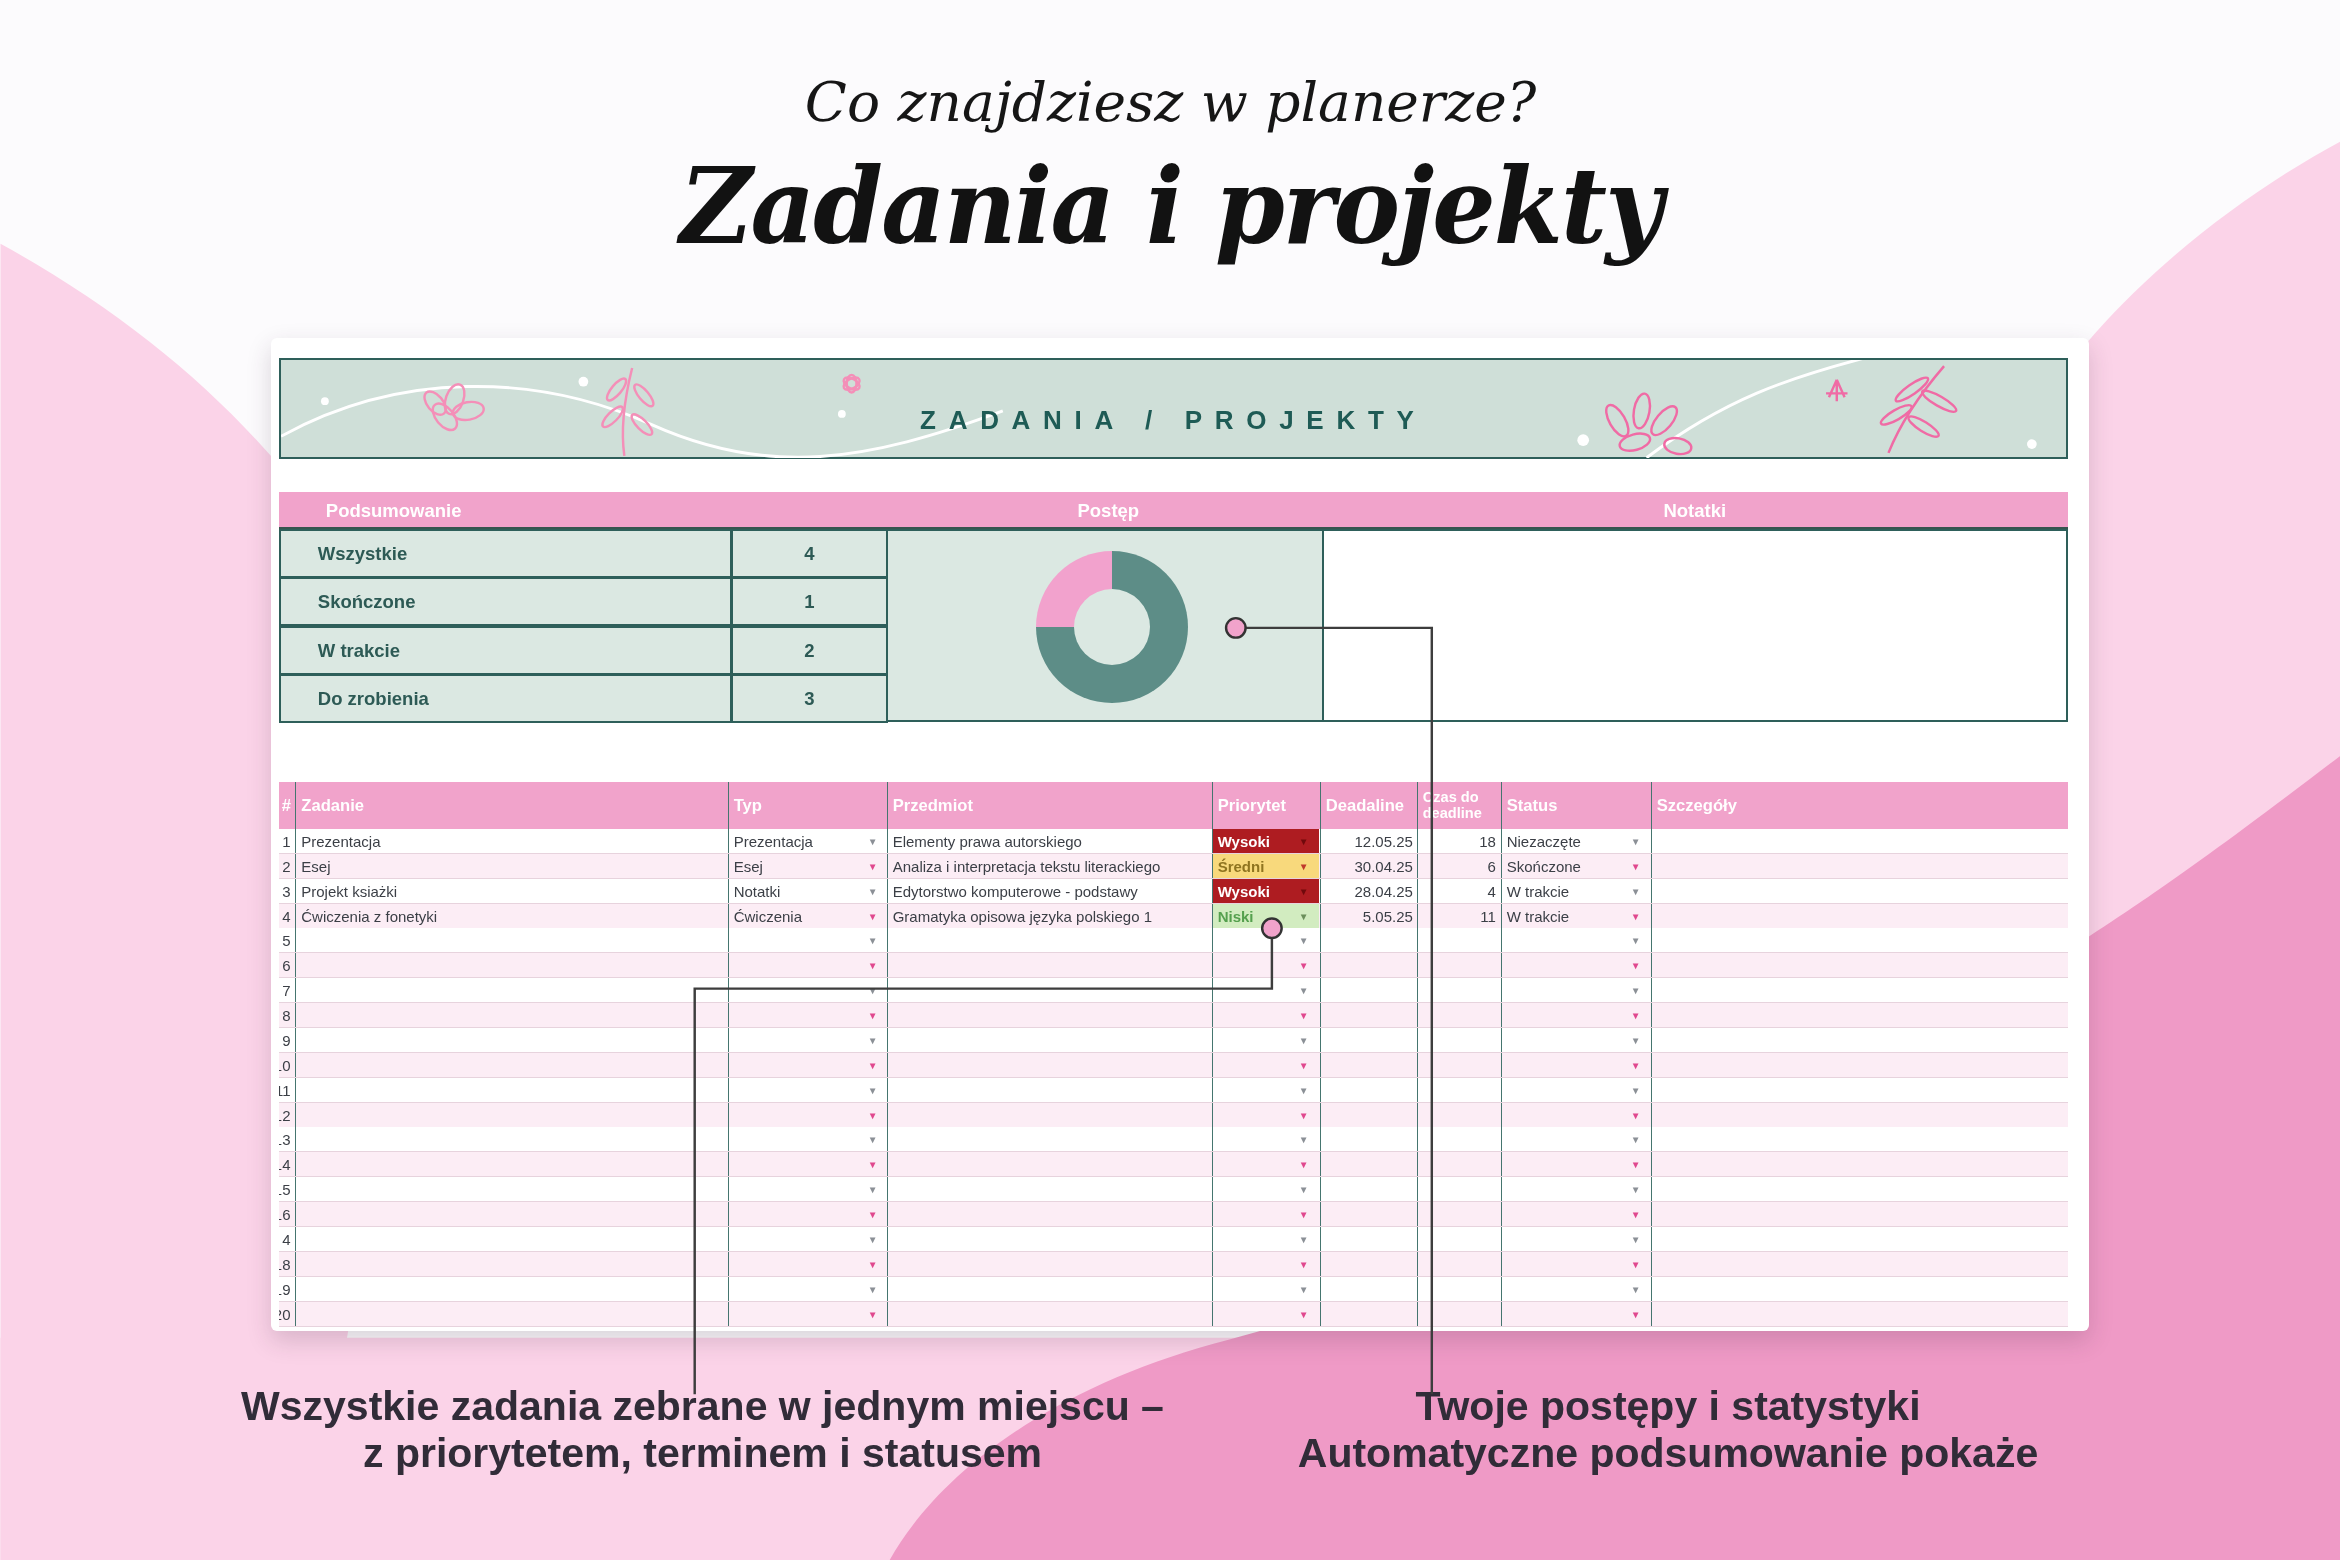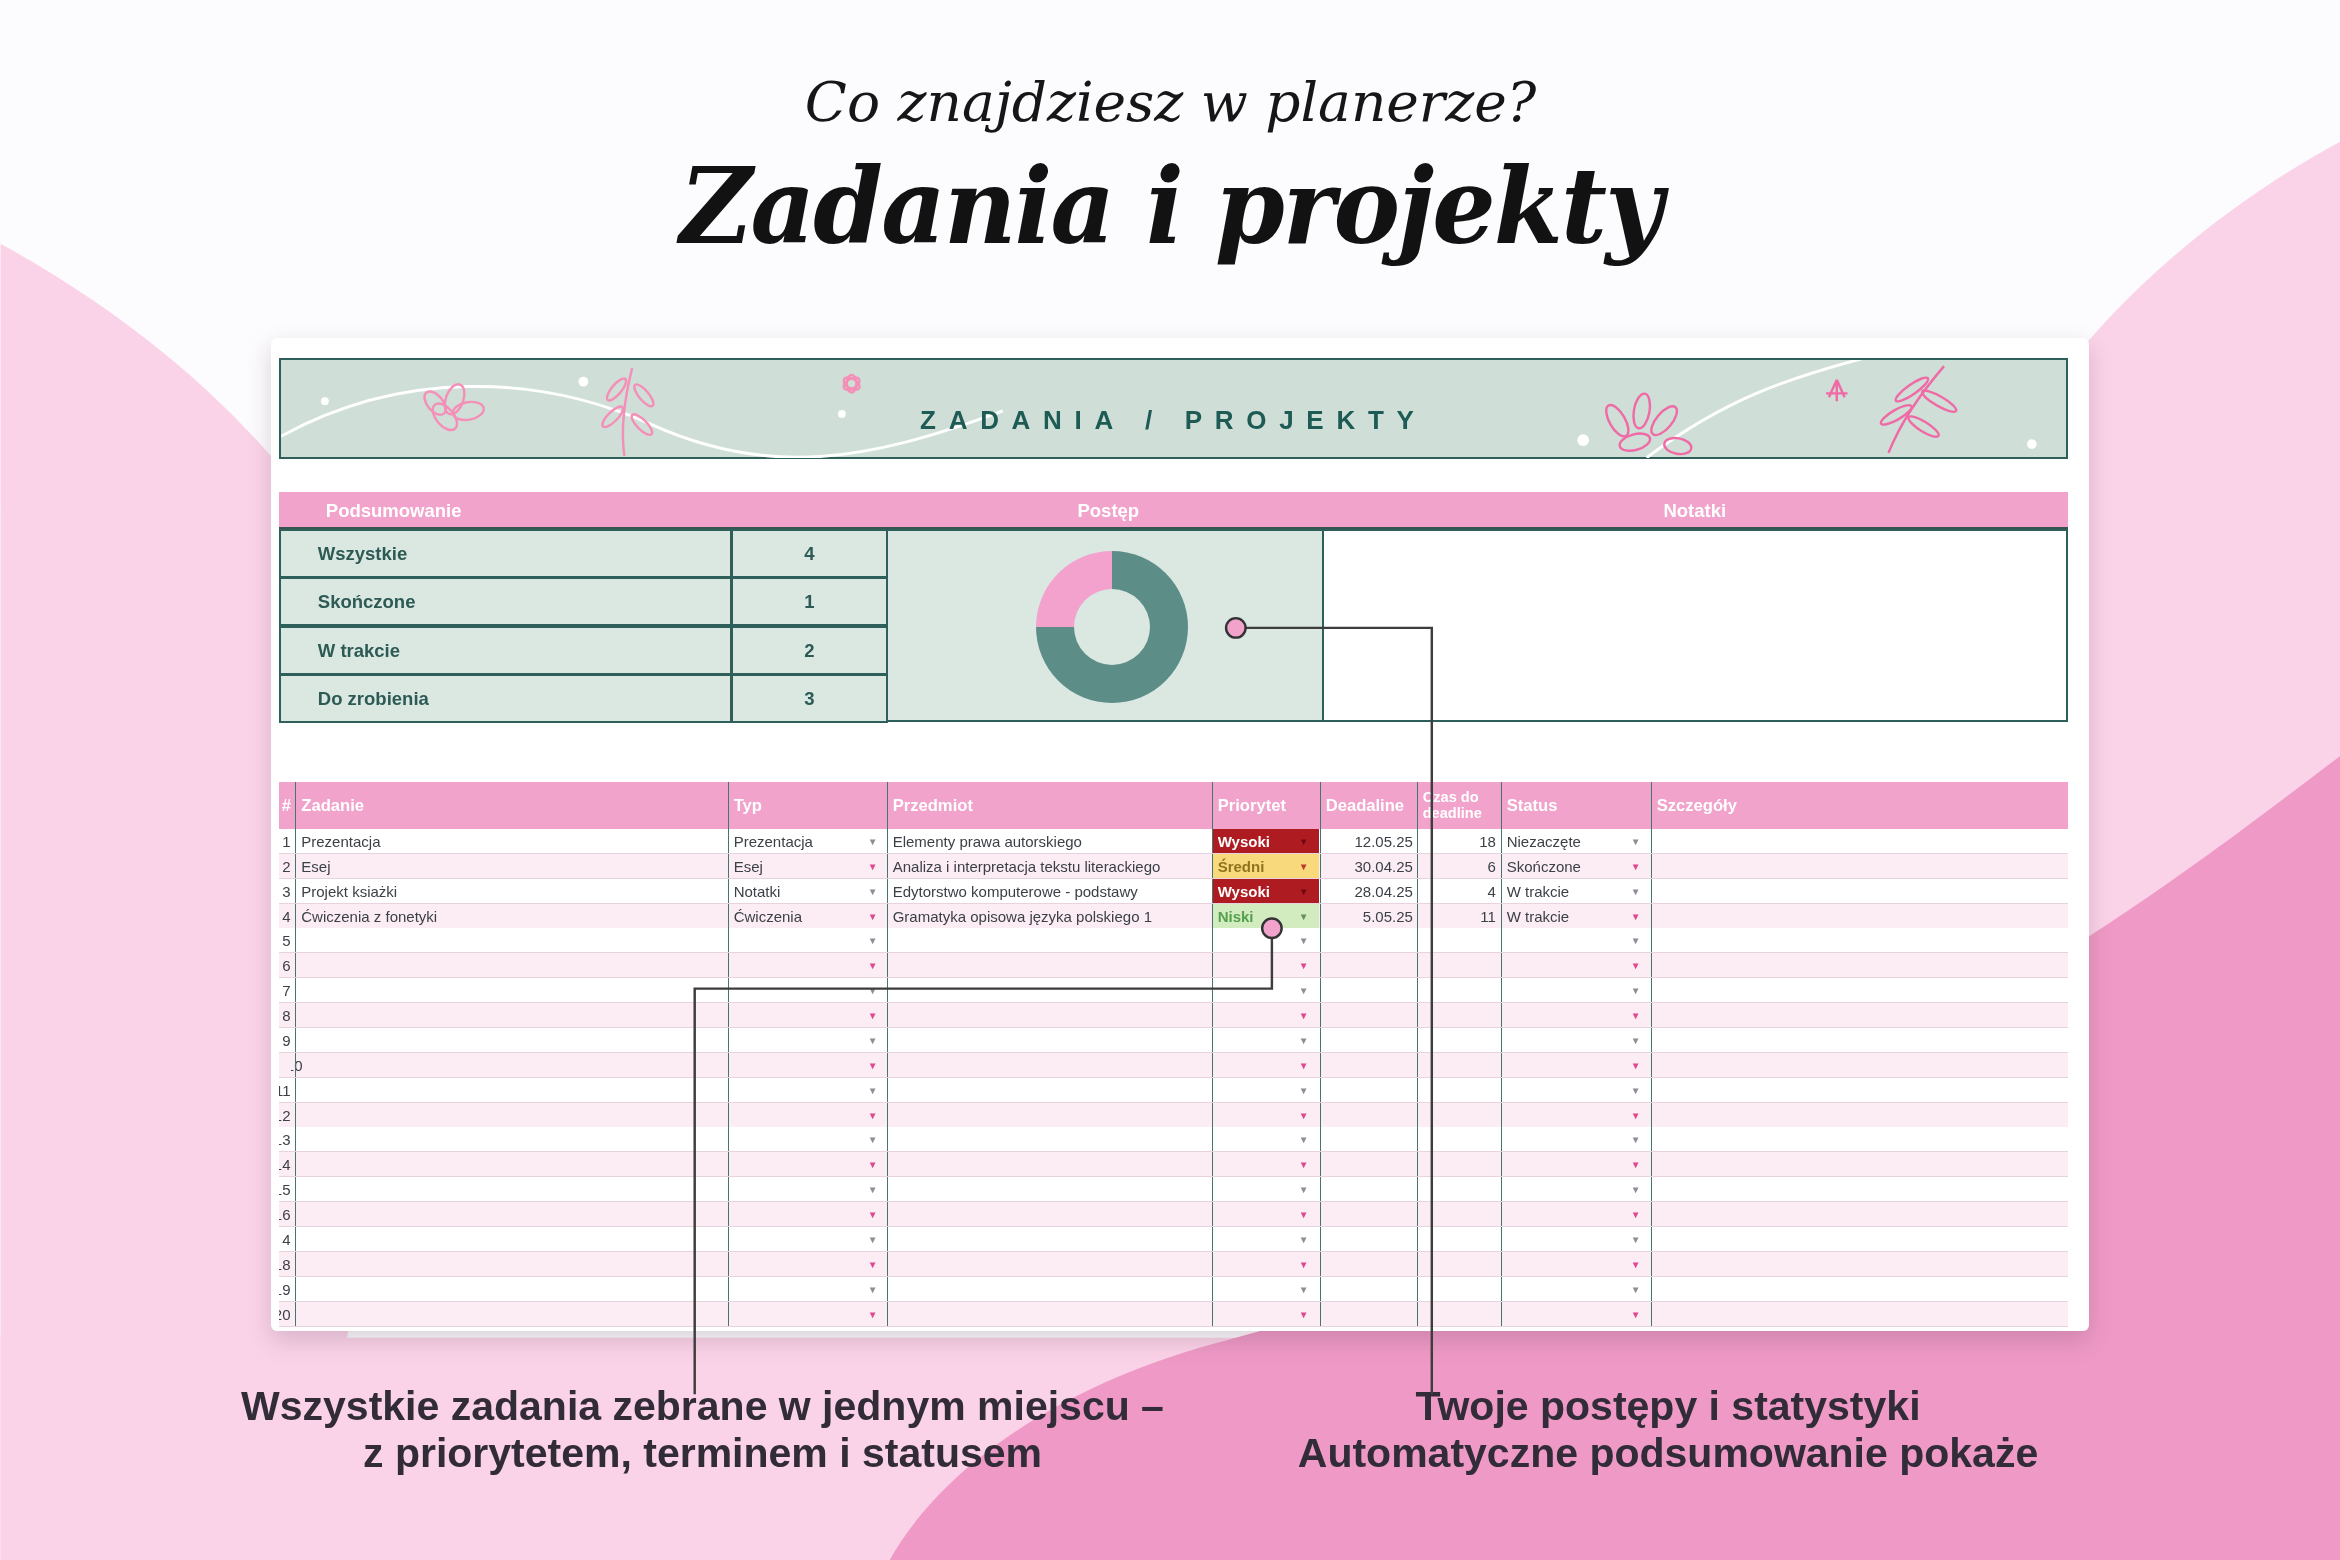--- a/index.html
+++ b/index.html
@@ -281,21 +281,21 @@
               <div class="td" style="left: 933px; width: 107px;"></div>
               <div class="td right" style="left: 1041px; width: 98px;"></div>
               <div class="td right" style="left: 1138px; width: 84px;"></div>
               <div class="td" style="left: 1222px; width: 150px;"></div>
               <div class="td" style="left: 1372px; width: 416px;"></div>
               <div class="arrow" style="left: 589px; color: rgb(139, 144, 150);">▼</div>
               <div class="arrow" style="left: 1020px; color: rgb(139, 144, 150);">▼</div>
               <div class="arrow" style="left: 1352px; color: rgb(139, 144, 150);">▼</div>
             </div>
             <div class="trow" style="top: 224px; background: rgb(252, 237, 245);">
-              <div class="td right" style="left: 12px; width: 16.6px; border-left: none;">10</div>
+              <div class="td right" style="left: 0px; width: 16.6px; border-left: none;">10</div>
               <div class="td" style="left: 16.6px; width: 432px;"></div>
               <div class="td" style="left: 449px; width: 159px;"></div>
               <div class="td" style="left: 608px; width: 326px;"></div>
               <div class="td" style="left: 933px; width: 107px;"></div>
               <div class="td right" style="left: 1041px; width: 98px;"></div>
               <div class="td right" style="left: 1138px; width: 84px;"></div>
               <div class="td" style="left: 1222px; width: 150px;"></div>
               <div class="td" style="left: 1372px; width: 416px;"></div>
               <div class="arrow" style="left: 589px; color: rgb(224, 72, 142);">▼</div>
               <div class="arrow" style="left: 1020px; color: rgb(224, 72, 142);">▼</div>

